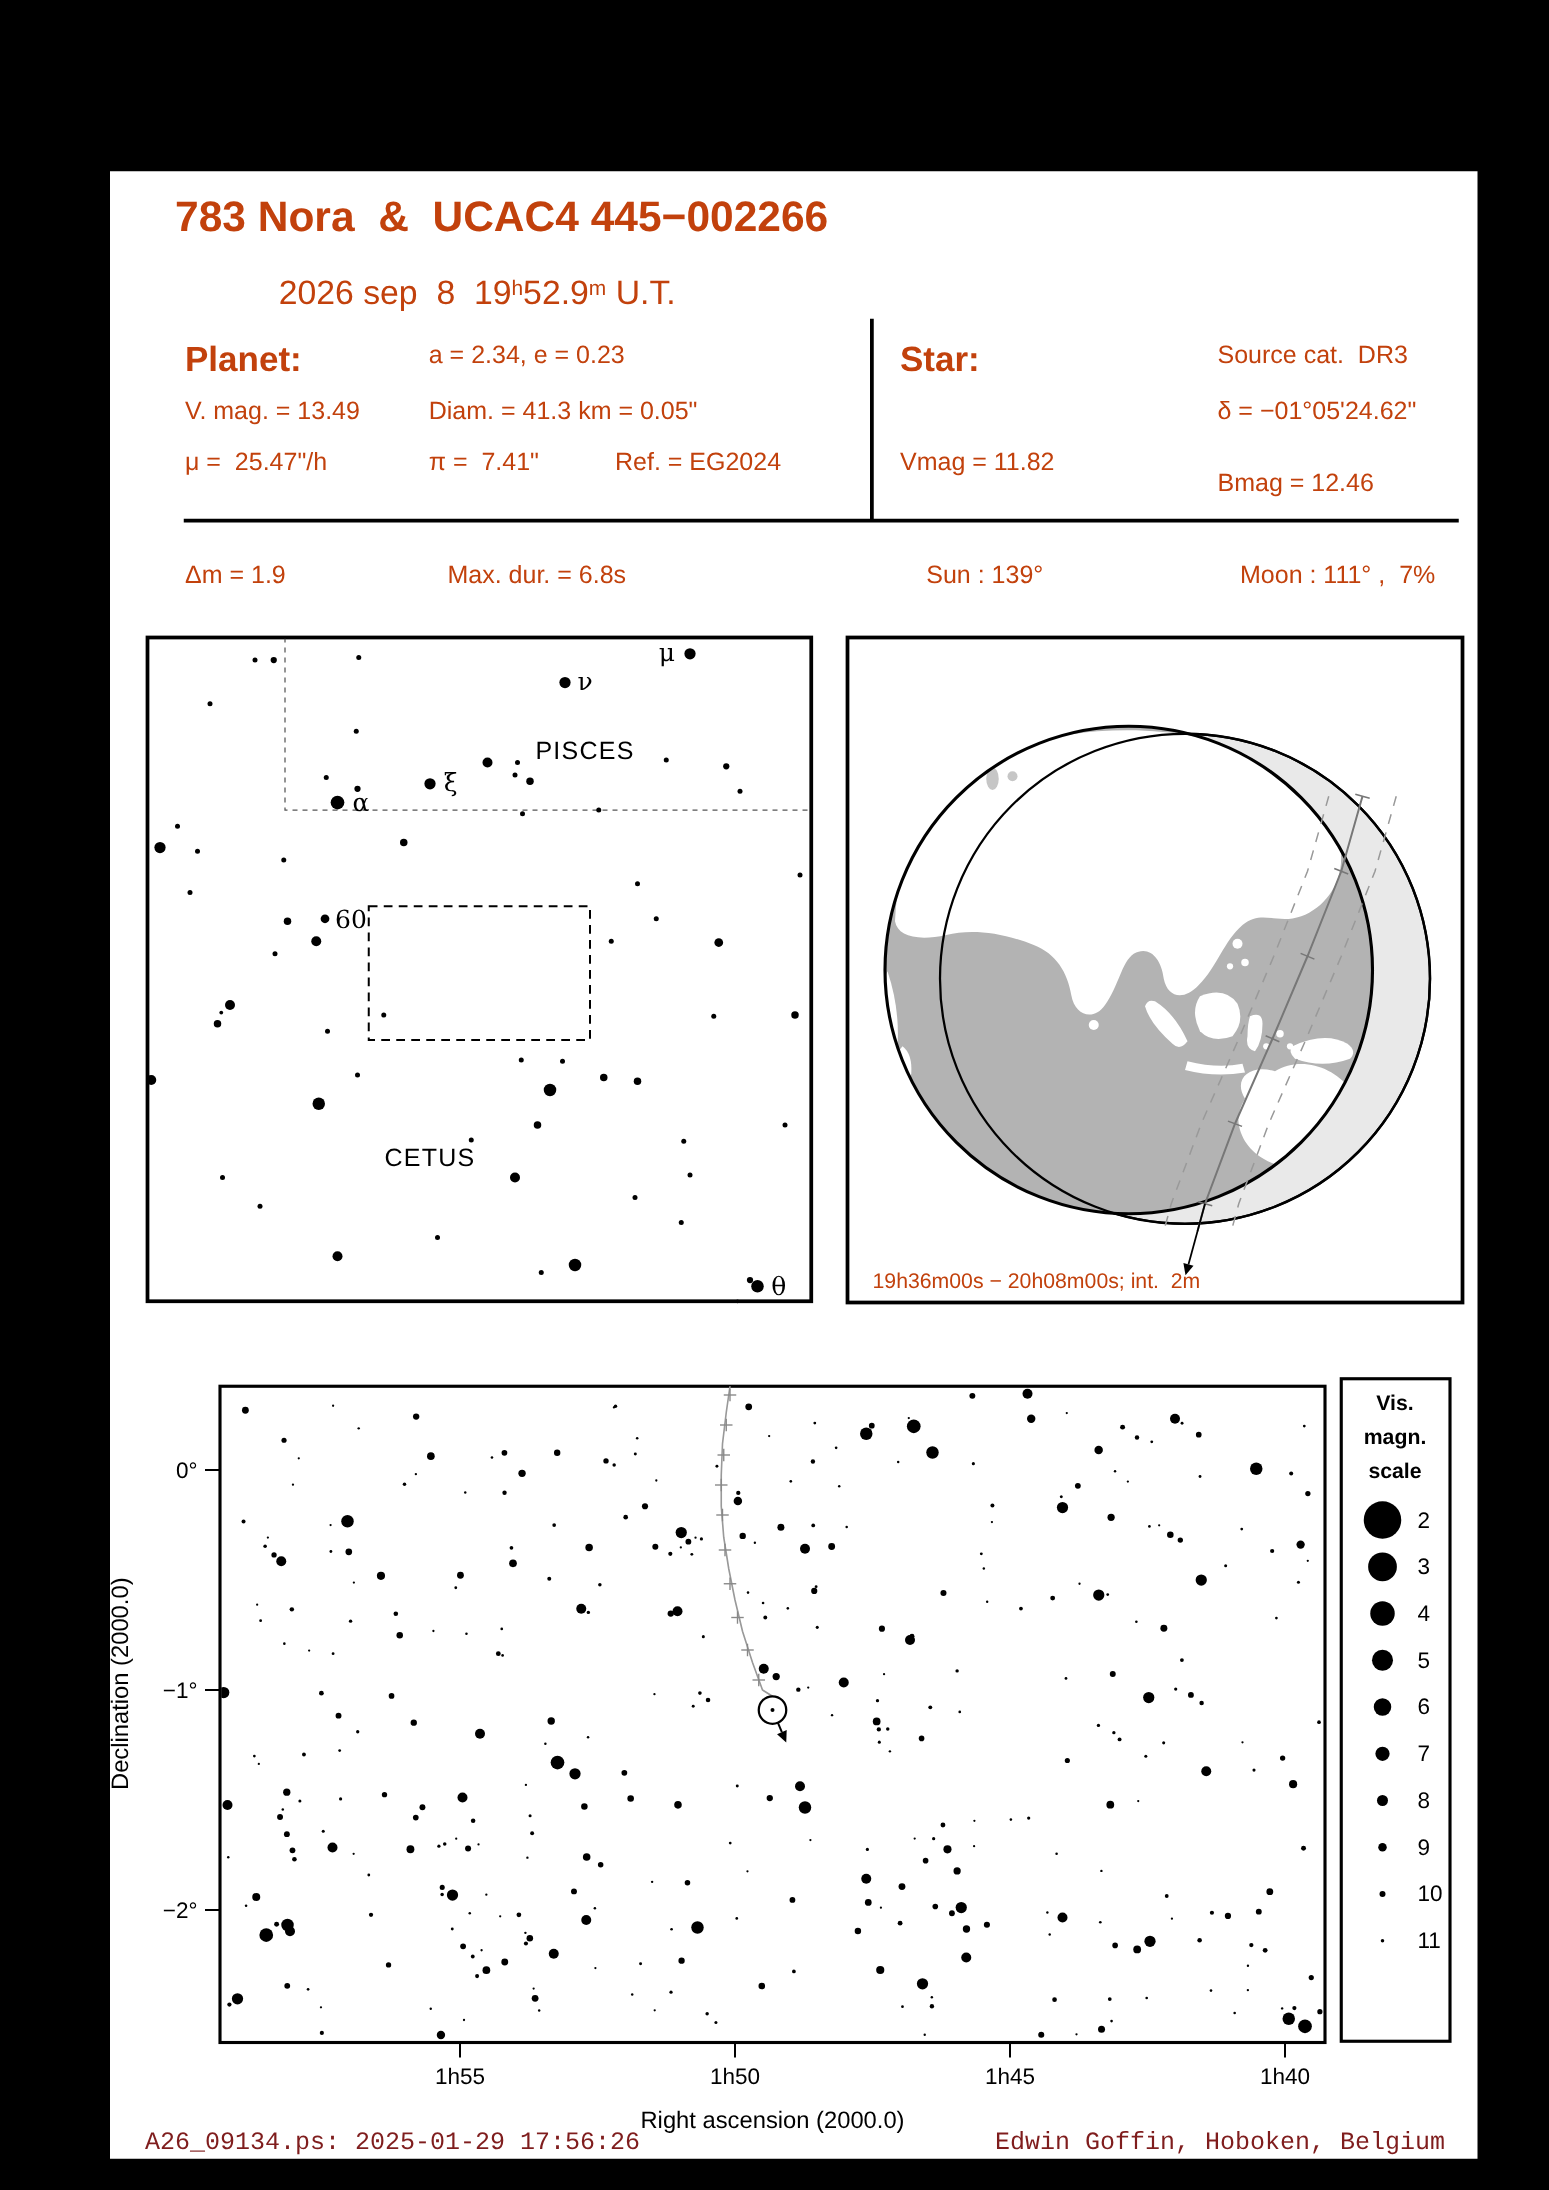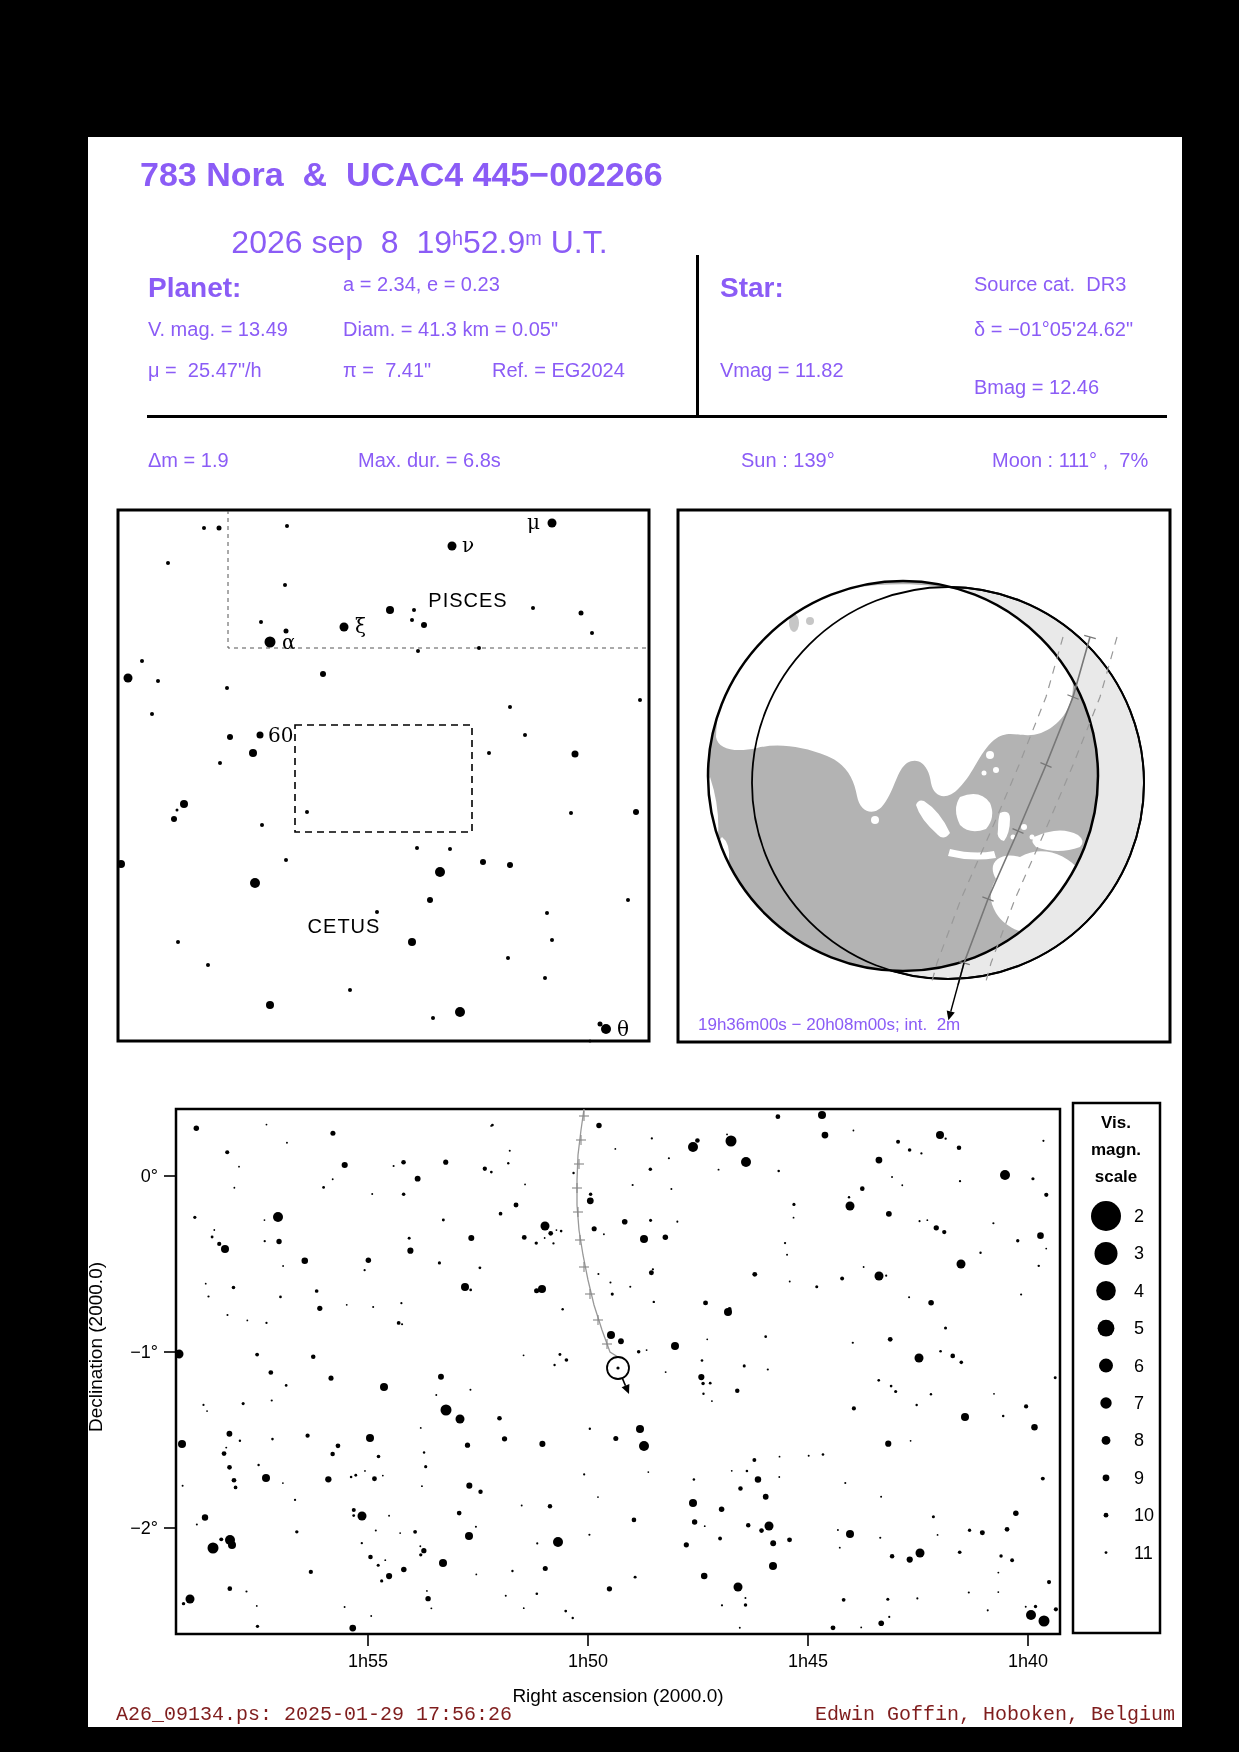--- a/index.html
+++ b/index.html
@@ -1,32 +1,32 @@
 <!DOCTYPE html>
 <html><head>
 <meta charset="utf-8">
 <style>
   html,body{margin:0;padding:0;background:#000;}
   .stage{position:relative;width:1239px;height:1752px;background:#000;overflow:hidden;
          font-family:"Liberation Sans",sans-serif;}
   .paper{position:absolute;left:88px;top:137px;width:1094px;height:1590px;background:#fff;}
-  .t{position:absolute;white-space:pre;color:#8b5cf6;line-height:1;}
+  .t{position:absolute;white-space:pre;color:#c2410c;line-height:1;}
   .title{font-size:34px;font-weight:bold;letter-spacing:0px;}
-  .subtitle{font-size:32px;}
+  .subtitle{font-size:27px;}
   .info{font-size:20px;}
   .infobold{font-size:28px;font-weight:bold;}
   .caption{font-size:17px;}
   .sup{font-size:62%;vertical-align:40%;}
   .vdiv{position:absolute;background:#000;}
   .hrule{position:absolute;background:#000;}
   .footer{position:absolute;left:0;top:1566px;width:100%;height:20px;
           font-family:"Liberation Mono","DejaVu Sans Mono",monospace;font-size:20px;color:#7f1d1d;}
   .footer .fl{position:absolute;left:28px;}
   .footer .fc{position:absolute;left:0;width:100%;text-align:center;}
-  .footer .fr{position:absolute;right:7px;margin-left:15px;}
+  .footer .fr{position:absolute;right:26px;margin-left:15px;}
   svg text{font-family:"Liberation Sans",sans-serif;fill:#000;}
   svg .axis{font-size:19px;}
   svg .tick{font-size:18px;}
   svg .constell{font-size:20px;letter-spacing:1px;}
   svg .greek{font-family:"DejaVu Serif",serif;font-size:20px;}
   svg .legendtxt{font-size:18px;}
   svg .legendtitle{font-size:17px;font-weight:bold;}
 </style>
 </head>
 <body>

